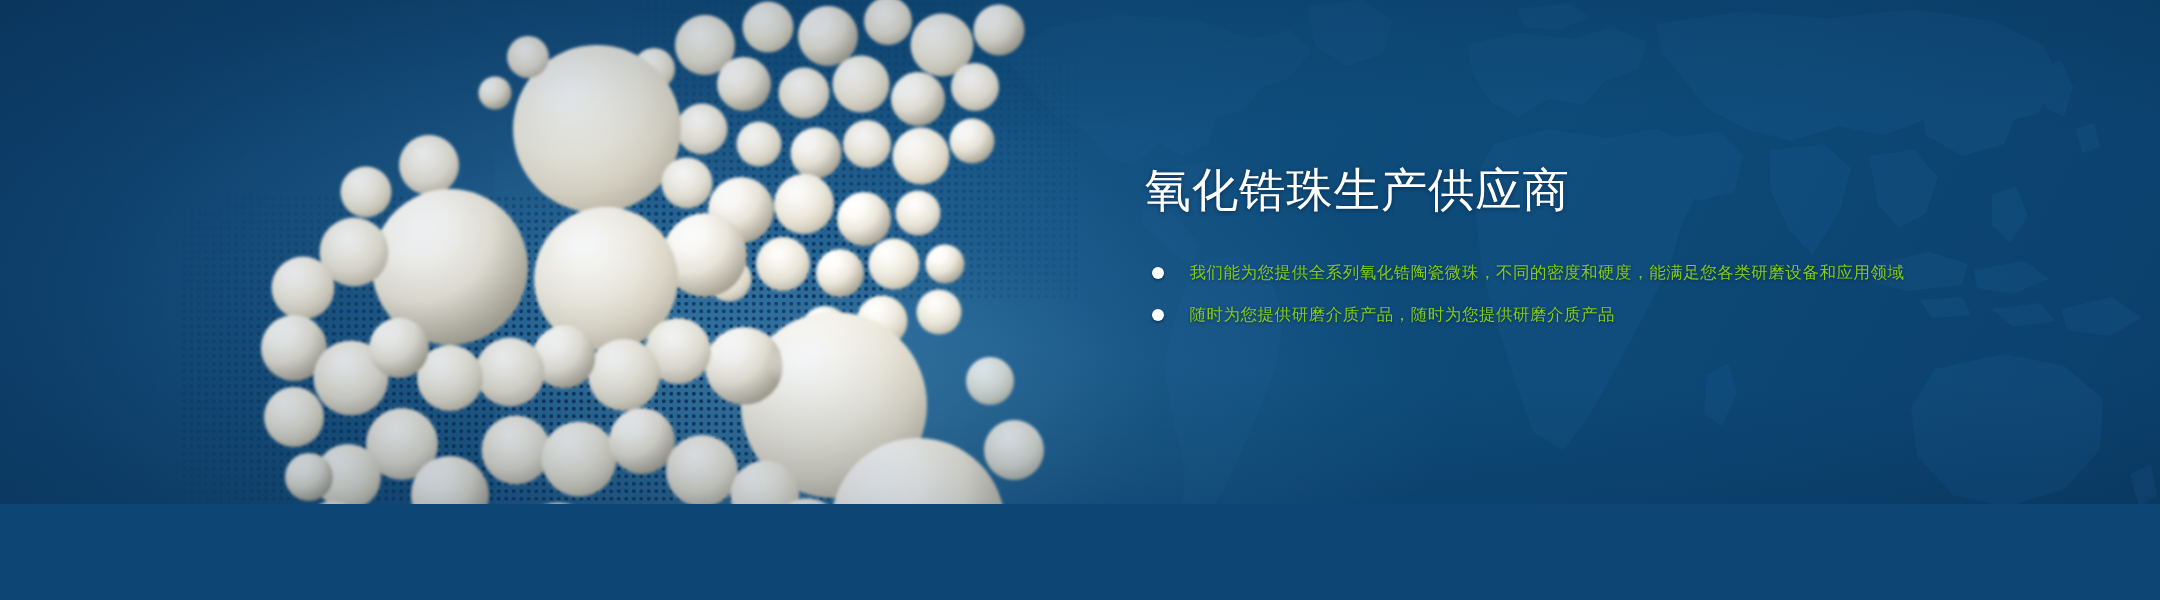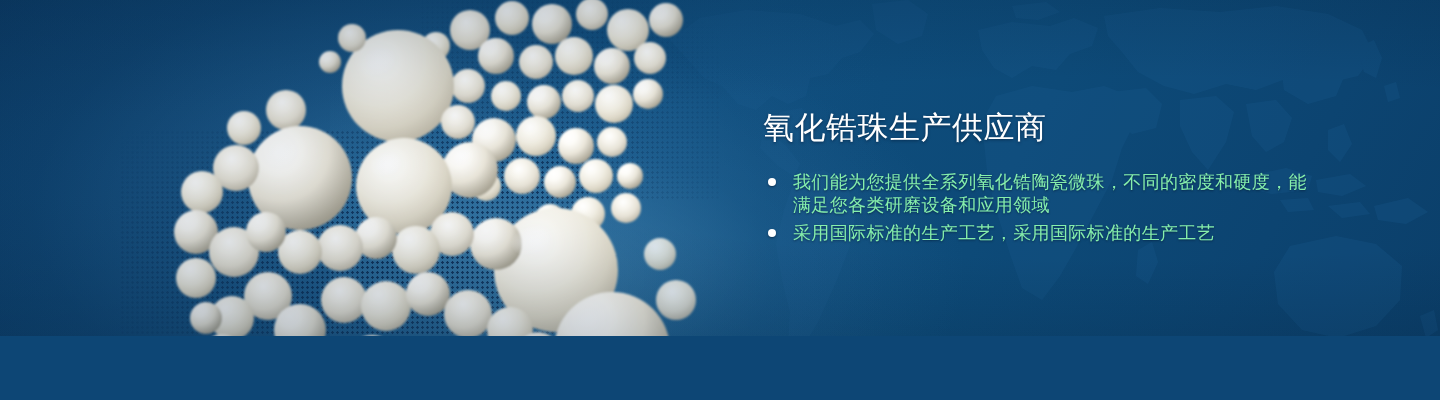--- a/index.html
+++ b/index.html
@@ -137,23 +137,23 @@
     top: 170px;
     width: 540px;
     margin: 0;
     padding: 0;
     list-style: none;
   }
   .bullet {
     position: relative;
     padding-left: 25px;
     margin-bottom: 5px;
-    font-size: 18px;
+    font-size: 11px;
     line-height: 23px;
-    color: #86efac;
+    color: #84cc16;
     letter-spacing: 0.35px;
     text-shadow: 0 1px 2px rgba(0,18,40,0.55);
   }
   .bullet .dot {
     position: absolute;
     left: 0;
     top: 8px;
     width: 8px;
     height: 8px;
     border-radius: 50%;
@@ -368,18 +368,18 @@
   <div class="content">
     <div class="headline">氧化锆珠生产供应商</div>
 
     <ul class="bullets">
       <li class="bullet">
         <span class="dot"></span>
         <span>我们能为您提供全系列氧化锆陶瓷微珠，不同的密度和硬度，能满足您各类研磨设备和应用领域</span>
       </li>
       <li class="bullet">
         <span class="dot"></span>
-        <span>采用国际标准的生产工艺，采用国际标准的生产工艺</span>
+        <span>随时为您提供研磨介质产品，随时为您提供研磨介质产品</span>
       </li>
     </ul>
   </div>
 
 </div>
 
 </body></html>

